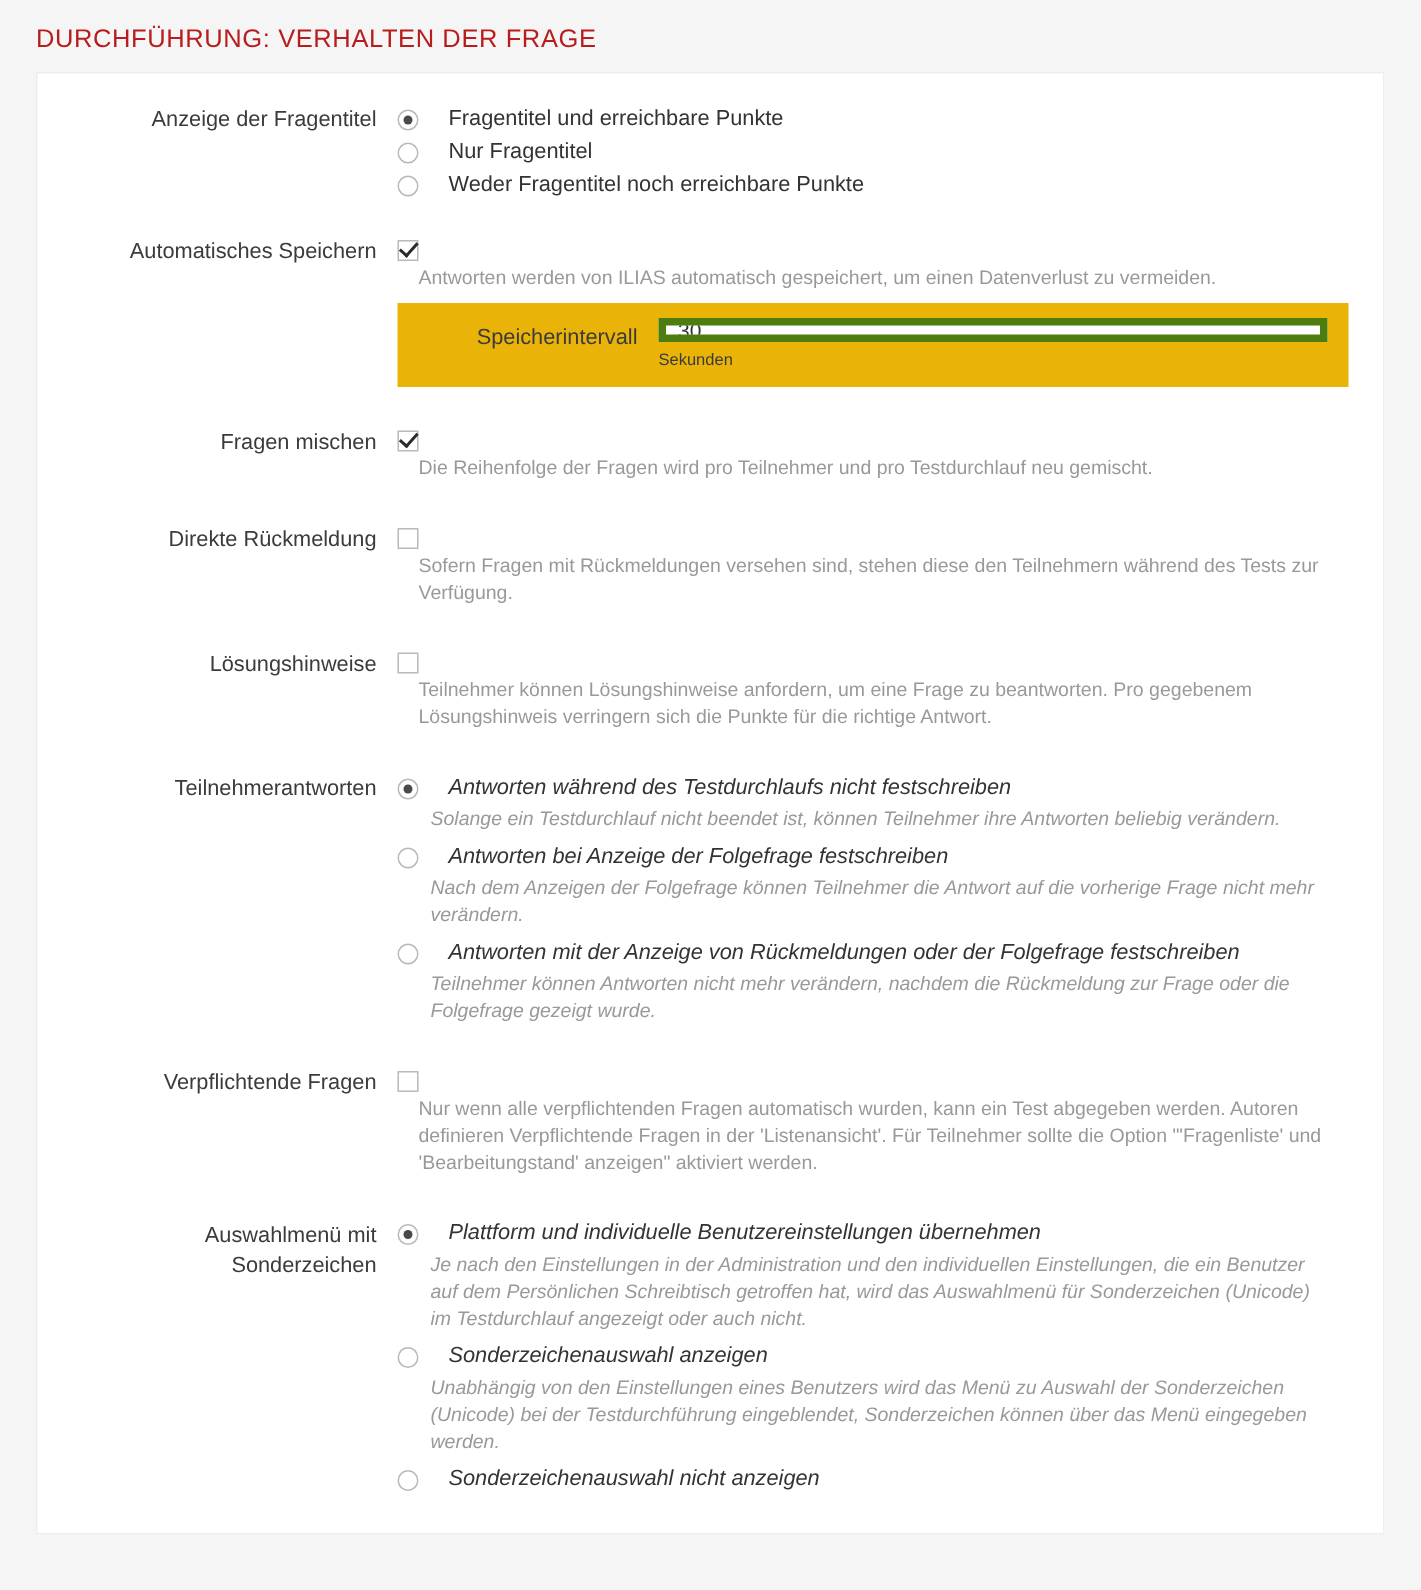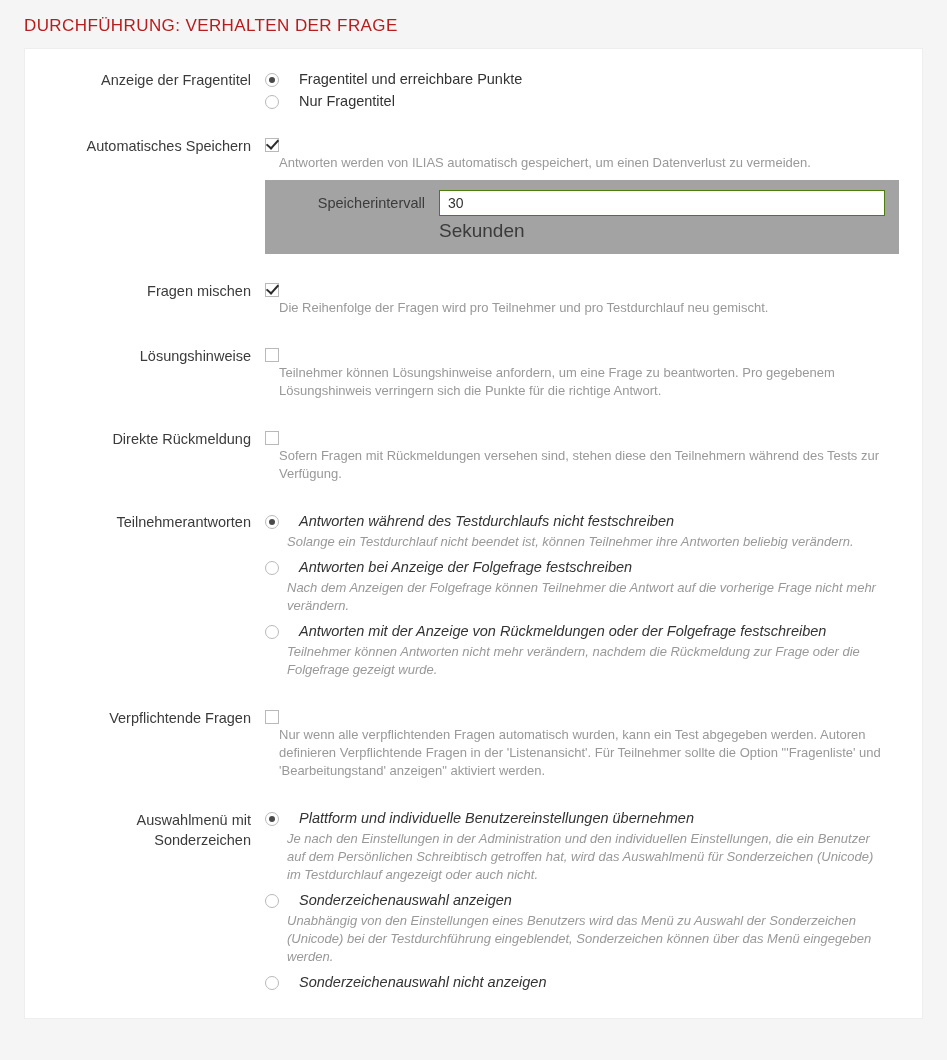--- a/index.html
+++ b/index.html
@@ -99,48 +99,48 @@
   }
   .help {
     font-size: 13px;
     color: #999999;
     line-height: 18px;
     margin: 2px 0 6px 14px;
     max-width: 640px;
   }
   .help.wide { max-width: 660px; }
   .subpanel {
-    background: #a3a3a3;
+    background: #eab308;
     margin: 8px 0 4px 0;
     padding: 10px 14px 12px 14px;
     display: flex;
     align-items: flex-start;
   }
   .subpanel-label {
     width: 160px;
     min-width: 160px;
     text-align: right;
     font-size: 14.5px;
     color: #3b3b3b;
     padding-right: 14px;
     padding-top: 5px;
   }
   .subpanel-field { flex: 1; }
   .text-input {
     width: 446px;
-    height: 26px;
-    border: 1px solid #4d7c0f;
+    height: 16px;
+    border: 5px solid #4d7c0f;
     background: #fff;
     font-size: 14px;
     color: #333;
     padding: 2px 8px;
     font-family: "Liberation Sans", sans-serif;
   }
   .unit {
-    font-size: 19px;
+    font-size: 11px;
     color: #3b3b3b;
     margin-top: 4px;
     display: block;
   }
   .group-gap { margin-top: 10px; justify-content: space-between; }
   .opt-block { margin-bottom: 2px; font-style: italic; }
   .opt-block .help { margin-left: 22px; margin-top: 1px; }
 </style>
 </head>
 <body>
@@ -155,20 +155,24 @@
       <div class="row-label">Anzeige der Fragentitel</div>
       <div class="row-body">
         <div class="opt">
           <span class="radio checked"></span>
           <span class="opt-label">Fragentitel und erreichbare Punkte</span>
         </div>
         <div class="opt">
           <span class="radio"></span>
           <span class="opt-label">Nur Fragentitel</span>
         </div>
+        <div class="opt">
+          <span class="radio"></span>
+          <span class="opt-label">Weder Fragentitel noch erreichbare Punkte</span>
+        </div>
       </div>
     </div>
 
     <div class="row group-gap">
       <div class="row-label">Automatisches Speichern</div>
       <div class="row-body">
         <div class="opt">
           <span class="checkbox checked"></span>
         </div>
         <div class="help">Antworten werden von ILIAS automatisch gespeichert, um einen Datenverlust zu vermeiden.</div>
@@ -186,36 +190,36 @@
       <div class="row-label">Fragen mischen</div>
       <div class="row-body">
         <div class="opt">
           <span class="checkbox checked"></span>
         </div>
         <div class="help">Die Reihenfolge der Fragen wird pro Teilnehmer und pro Testdurchlauf neu gemischt.</div>
       </div>
     </div>
 
     <div class="row group-gap">
+      <div class="row-label">Direkte Rückmeldung</div>
+      <div class="row-body">
+        <div class="opt">
+          <span class="checkbox"></span>
+        </div>
+        <div class="help wide">Sofern Fragen mit Rückmeldungen versehen sind, stehen diese den Teilnehmern während des Tests zur Verfügung.</div>
+      </div>
+    </div>
+
+    <div class="row group-gap">
       <div class="row-label">Lösungshinweise</div>
       <div class="row-body">
         <div class="opt">
           <span class="checkbox"></span>
         </div>
         <div class="help wide">Teilnehmer können Lösungshinweise anfordern, um eine Frage zu beantworten. Pro gegebenem Lösungshinweis verringern sich die Punkte für die richtige Antwort.</div>
-      </div>
-    </div>
-
-    <div class="row group-gap">
-      <div class="row-label">Direkte Rückmeldung</div>
-      <div class="row-body">
-        <div class="opt">
-          <span class="checkbox"></span>
-        </div>
-        <div class="help wide">Sofern Fragen mit Rückmeldungen versehen sind, stehen diese den Teilnehmern während des Tests zur Verfügung.</div>
       </div>
     </div>
 
     <div class="row group-gap">
       <div class="row-label">Teilnehmerantworten</div>
       <div class="row-body">
         <div class="opt-block">
           <div class="opt">
             <span class="radio checked"></span>
             <span class="opt-label">Antworten während des Testdurchlaufs nicht festschreiben</span>

